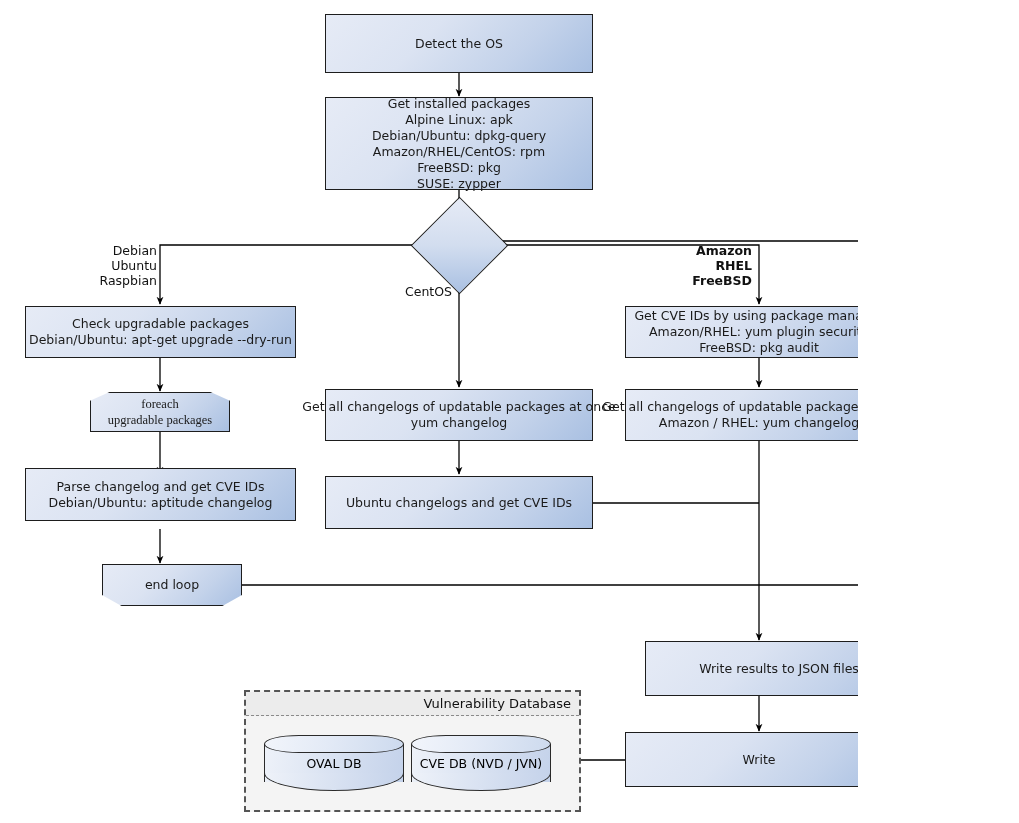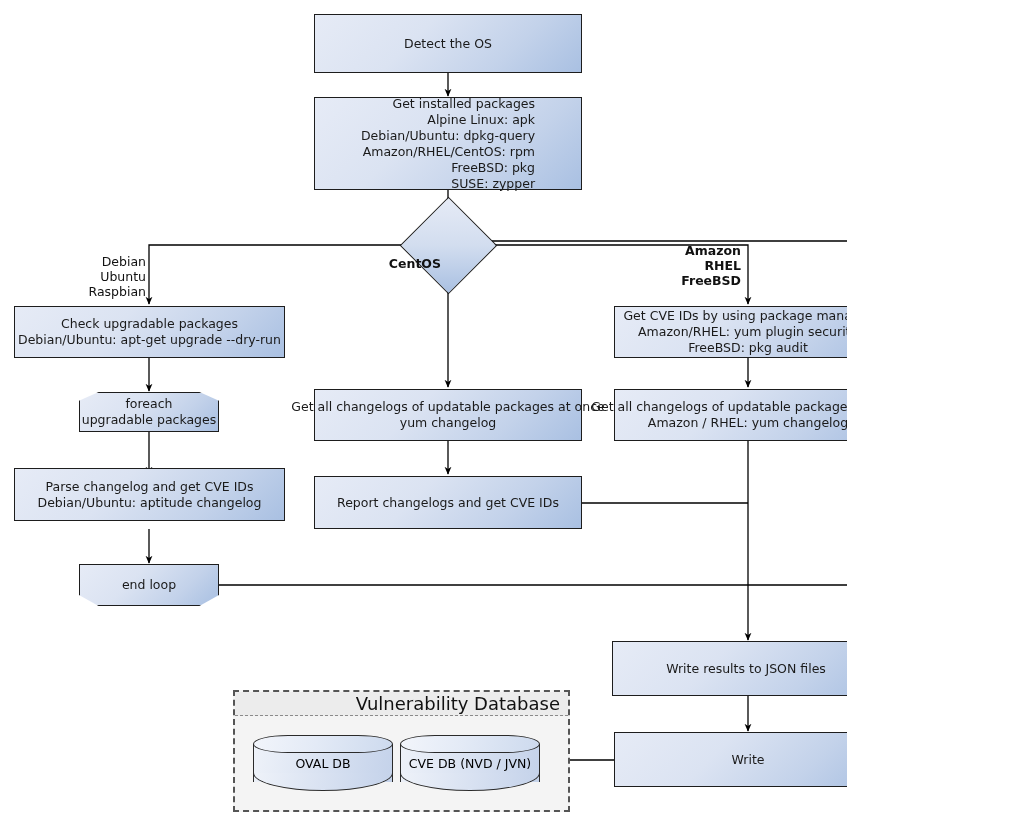--- a/index.html
+++ b/index.html
@@ -9,20 +9,21 @@
   }
   body {
     font-family: "DejaVu Sans", sans-serif;
   }
   #canvas {
     position: relative;
     width: 847px;
     height: 823px;
     background: #ffffff;
     overflow: hidden;
+    margin-left: 11px;
   }
   #edges {
     position: absolute;
     left: 0;
     top: 0;
     width: 1019px;
     height: 823px;
     pointer-events: none;
   }
 
@@ -54,20 +55,21 @@
     background: linear-gradient(135deg, #e6ebf6 0%, #d2ddef 50%, #a9c0e2 100%);
     border: 1px solid #1d1d1d;
     transform: rotate(45deg);
   }
 
   
   .loop-start {
     background: linear-gradient(135deg, #e6ebf6 0%, #dbe3f2 38%, #c3d2ea 72%, #a9c0e2 100%);
     border: 1px solid #1d1d1d;
     clip-path: polygon(0 22%, 14% 0, 86% 0, 100% 22%, 100% 100%, 0 100%);
+    font-family: Liberation Serif, serif;
   }
   
   .loop-end {
     background: linear-gradient(135deg, #e6ebf6 0%, #dbe3f2 38%, #c3d2ea 72%, #a9c0e2 100%);
     border: 1px solid #1d1d1d;
     clip-path: polygon(0 0, 100% 0, 100% 74%, 86% 100%, 14% 100%, 0 74%);
   }
 
   
   .edge-label {
@@ -88,21 +90,21 @@
   }
   .group-title-bar {
     position: absolute;
     box-sizing: border-box;
     background: #ececec;
     border-bottom: 1px dashed #8a8a8a;
     display: flex;
     align-items: center;
     justify-content: flex-end;
     padding-right: 8px;
-    font-size: 18px;
+    font-size: 13px;
     color: #111;
   }
 
   
   .cyl {
     position: absolute;
   }
   .cyl-body {
     position: absolute;
     left: 0;
@@ -195,66 +197,66 @@
 
       <path d="M570,760 L614,760"></path>
     </g>
   </svg>
 
   <div class="node proc" style="left:314px; top:14px; width:268px; height:59px;">
     <span class="lbl">Detect the OS</span>
   </div>
 
   <div class="node proc" style="left:314px; top:97px; width:268px; height:93px;">
-    <span class="lbl" style="text-align: right;">Get installed packages<br>Alpine Linux: apk<br>Debian/Ubuntu: dpkg-query<br>Amazon/RHEL/CentOS: rpm<br>FreeBSD: pkg<br>SUSE: zypper</span>
+    <span class="lbl" style="">Get installed packages<br>Alpine Linux: apk<br>Debian/Ubuntu: dpkg-query<br>Amazon/RHEL/CentOS: rpm<br>FreeBSD: pkg<br>SUSE: zypper</span>
   </div>
 
   <div class="diamond" style="left:414px; top:211px; width:67px; height:67px;"></div>
 
-  <div class="edge-label" style="left:86px; top:254px; width:60px;">Debian<br>Ubuntu<br>Raspbian</div>
-
-  <div class="edge-label" style="left:378px; top:256px; width:63px;font-weight:bold;">CentOS</div>
+  <div class="edge-label" style="left:86px; top:243px; width:60px;">Debian<br>Ubuntu<br>Raspbian</div>
+
+  <div class="edge-label" style="left:378px; top:284px; width:63px;">CentOS</div>
 
   <div class="edge-label" style="left:678px; top:243px; width:63px;font-weight:bold;">Amazon<br>RHEL<br>FreeBSD</div>
 
   <div class="edge-label" style="left:900px; top:257px; width:95px;">Alpine Linux<br>SUSE</div>
 
   <div class="node proc" style="left:14px; top:306px; width:271px; height:52px;">
     <span class="lbl">Check upgradable packages<br>Debian/Ubuntu: apt-get upgrade --dry-run</span>
   </div>
 
   <div class="node loop-start" style="left:79px; top:392px; width:140px; height:40px;">
     <span class="lbl">foreach<br>upgradable  packages</span>
   </div>
 
   <div class="node proc" style="left:14px; top:468px; width:271px; height:53px;">
     <span class="lbl">Parse changelog and get  CVE IDs<br>Debian/Ubuntu: aptitude changelog</span>
   </div>
 
-  <div class="node loop-end" style="left:79px; top:564px; width:140px; height:42px;">
+  <div class="node loop-end" style="left:91px; top:564px; width:140px; height:42px;">
     <span class="lbl">end loop</span>
   </div>
 
   <div class="node proc" style="left:314px; top:389px; width:268px; height:52px;">
     <span class="lbl">Get all changelogs of updatable packages at once<br>yum changelog</span>
   </div>
 
   <div class="node proc" style="left:314px; top:476px; width:268px; height:53px;">
-    <span class="lbl">Report changelogs and get CVE IDs</span>
+    <span class="lbl">Ubuntu changelogs and get CVE IDs</span>
   </div>
 
   <div class="node proc" style="left:614px; top:306px; width:268px; height:52px;">
     <span class="lbl">Get CVE IDs by using package manager<br>Amazon/RHEL: yum plugin security<br>FreeBSD: pkg audit</span>
   </div>
 
   <div class="node proc" style="left:614px; top:389px; width:268px; height:52px;">
     <span class="lbl">Get all changelogs of updatable packages at once<br>Amazon / RHEL: yum changelog</span>
   </div>
 
-  <div class="node proc" style="left:612px; top:641px; width:268px; height:55px;text-align:right;">
+  <div class="node proc" style="left:634px; top:641px; width:268px; height:55px;text-align:right;">
     <span class="lbl">Write results to JSON files</span>
   </div>
 
   <div class="node proc" style="left:614px; top:732px; width:268px; height:55px;">
     <span class="lbl">Write</span>
   </div>
 
   <div class="group-box" style="left:233px; top:690px; width:337px; height:122px;">
     <div class="group-title-bar" style="left:0px; top:0px; width:333px; height:24px;">
       <span>Vulnerability Database</span>

